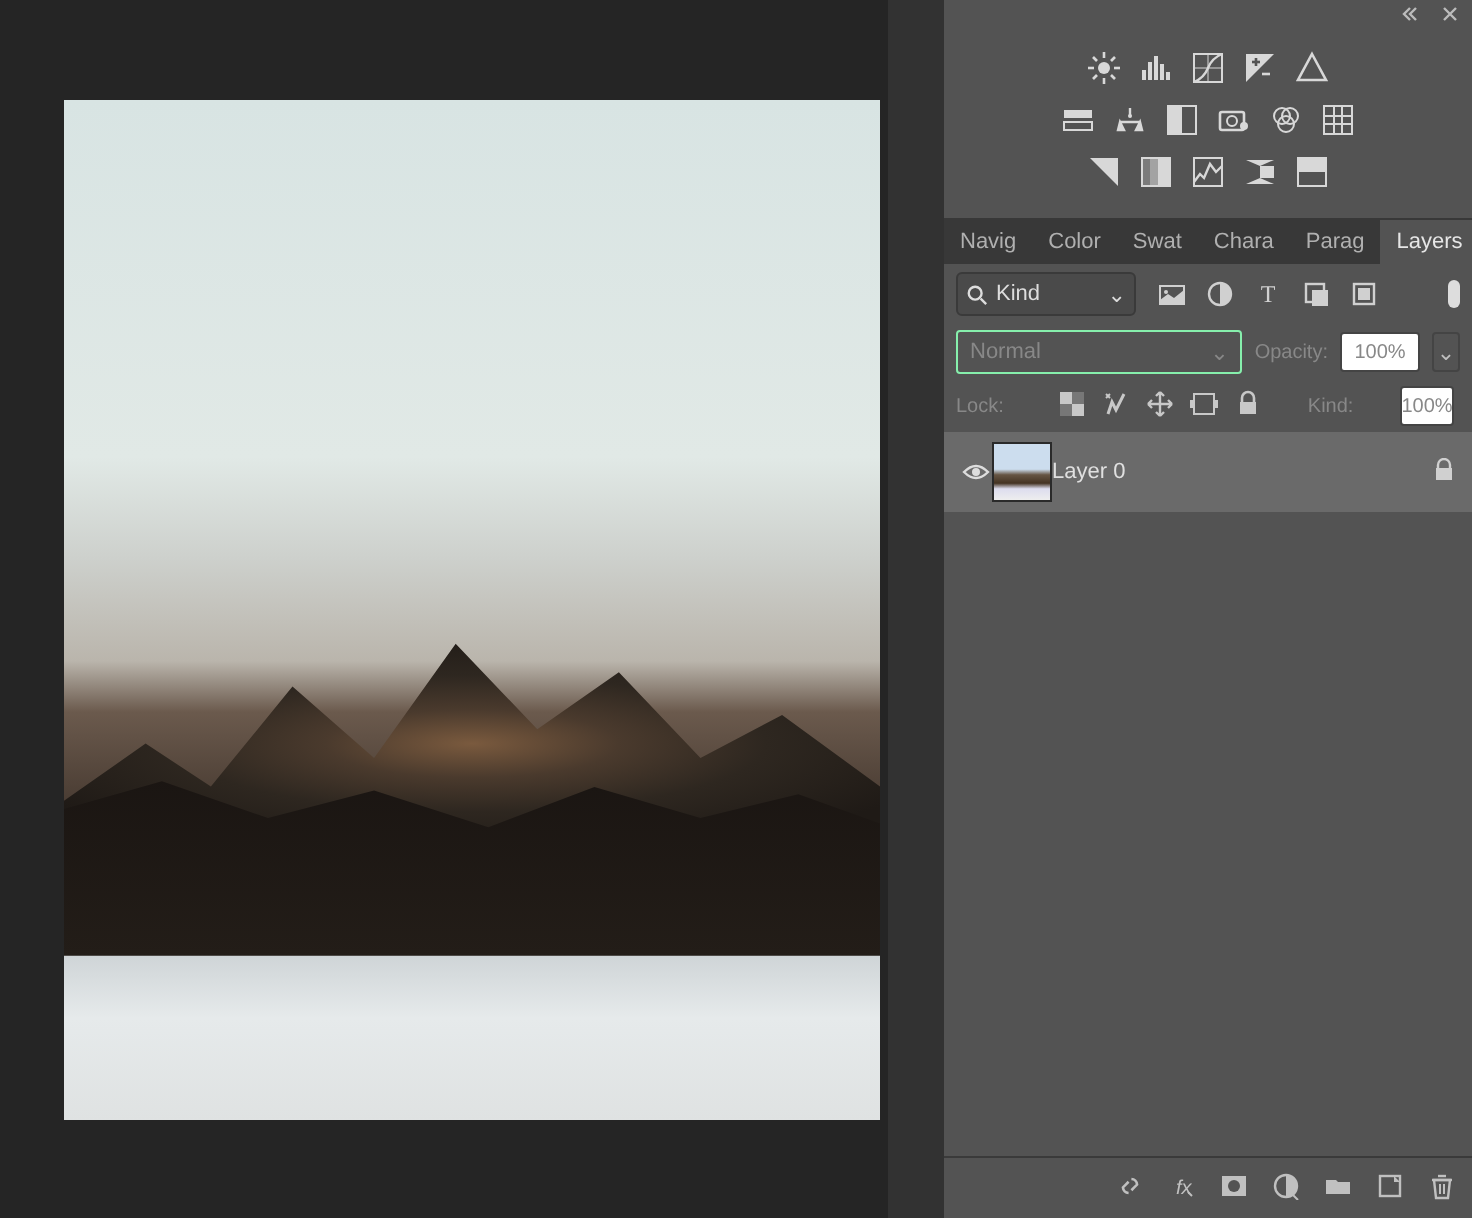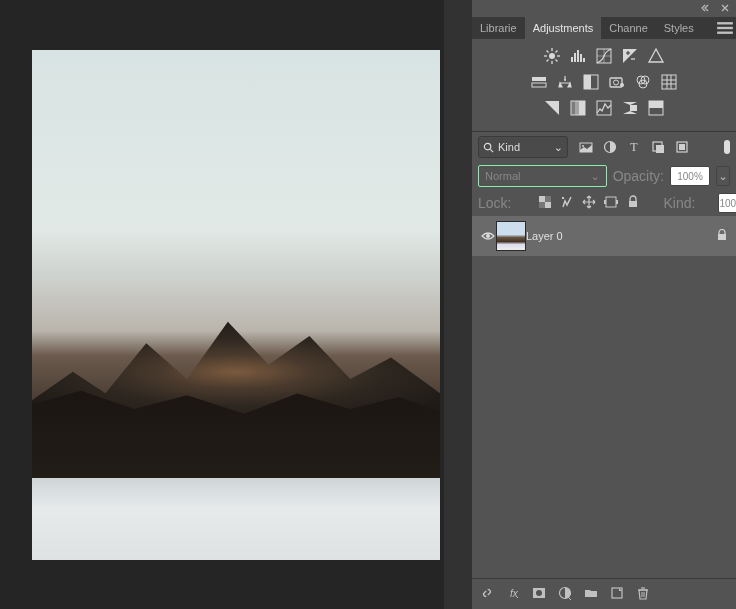--- a/index.html
+++ b/index.html
@@ -25,35 +25,35 @@
 .layers-body{flex:1;display:flex;flex-direction:column}
 .filter-row{display:flex;align-items:center;padding:4px 6px;gap:4px}
 .kind-select{flex:0 0 80px;height:20px;background:#4a4a4a;border:1px solid #3a3a3a;border-radius:3px;display:flex;align-items:center;padding:0 4px;gap:4px;color:#ddd}
 .kind-select svg{width:11px;height:11px}
 .filter-icons{display:flex;gap:4px;margin-left:4px}
 .filter-icons .fico{width:20px;height:20px;display:flex;align-items:center;justify-content:center}
 .filter-icons svg{width:14px;height:14px;color:#d0d0d0}
 .pill{width:6px;height:14px;border-radius:3px;background:#ddd;margin-left:auto}
 .row2{display:flex;align-items:center;padding:3px 6px;gap:6px}
 .blend-select{flex:1;height:20px;background:#535353;border:1px solid #86efac;border-radius:2px;display:flex;align-items:center;padding:0 6px;color:#888}
-.lbl{color:#888;font-size:14px}
+.lbl{color:#888;font-size:10px}
 .val-box{width:38px;height:18px;background:#ffffff;border:1px solid #444;color:#888;display:flex;align-items:center;justify-content:center;border-radius:2px;font-size:10px}
 .drop-sm{width:12px;height:18px;background:#535353;border:1px solid #444;border-radius:2px;display:flex;align-items:center;justify-content:center}
 .lock-row{display:flex;align-items:center;padding:3px 6px;gap:23px}
 .lock-icons{display:flex;gap:8px;margin-left:4px}
 .lock-icons svg{width:14px;height:14px;color:#c8c8c8}
 .layer-list{flex:1;background:#535353;overflow:auto}
 .layer-item{height:40px;background:#6a6a6a;display:flex;align-items:center;padding:0 8px;}
 .eye{width:16px;display:flex;justify-content:center}
 .eye svg{width:14px;height:10px;color:#ddd}
 .thumb{width:28px;height:28px;border:1px solid #2a2a2a;background:linear-gradient(to bottom,#cde 0%,#cde 45%,#654 55%,#432 70%,#dde 80%,#eee 100%)}
 .layer-name{color:#e0e0e0;font-size:11px}
 .layer-lock{margin-left:auto}
 .layer-lock svg{width:12px;height:12px;color:#d0d0d0}
-.layers-footer{height:30px;border-top:1px solid #3a3a3a;display:flex;align-items:center;justify-content:flex-start;padding:0 8px;gap:12px}
+.layers-footer{height:30px;border-top:1px solid #3a3a3a;display:flex;align-items:center;justify-content:flex-end;padding:0 8px;gap:12px}
 .layers-footer svg{width:14px;height:14px;color:#c0c0c0}
 .hamb line{stroke:#c0c0c0;stroke-width:1.5}
 </style>
 </head>
 <body>
 
 <div class="workspace">
   <div class="canvas"></div>
 </div>
 
@@ -61,34 +61,20 @@
 
   <div class="top-bar">
     <span><svg viewBox="0 0 10 10">
           <path d="M5 2L2 5l3 3M8 2L5 5l3 3" stroke="#bbb" stroke-width="1.2" fill="none"></path>
         </svg></span>
     <span><svg viewBox="0 0 10 10">
           <path d="M2 2l6 6M8 2l-6 6" stroke="#bbb" stroke-width="1.2"></path>
         </svg></span>
   </div>
 
-  <div class="tabs">
-    <div class="tab">Librarie</div>
-    <div class="tab active">Adjustments</div>
-    <div class="tab">Channe</div>
-    <div class="tab">Styles</div>
-    <div class="tab-spacer"></div>
-    <div class="tab-menu">
-        <svg class="hamb" viewBox="0 0 14 14">
-          <line x1="2" y1="4" x2="12" y2="4"></line>
-          <line x1="2" y1="7" x2="12" y2="7"></line>
-          <line x1="2" y1="10" x2="12" y2="10"></line>
-        </svg>
-      </div>
-  </div>
 
 
   <div class="adj-grid">
     <div class="adj-row">
       <div class="adj-ico">
           <svg viewBox="0 0 18 18">
             <circle cx="9" cy="9" r="3" fill="currentColor"></circle>
             <g stroke="currentColor" stroke-width="1.3">
               <line x1="9" y1="1" x2="9" y2="4"></line>
               <line x1="9" y1="14" x2="9" y2="17"></line>
@@ -208,20 +194,36 @@
           <svg viewBox="0 0 18 18">
             <rect x="2" y="2" width="14" height="14" fill="none" stroke="currentColor"></rect>
             <rect x="2" y="2" width="14" height="7" fill="currentColor"></rect>
           </svg>
         </div>
     </div>
   </div>
 
   <div class="sep"></div>
 
+  <div class="tabs">
+    <div class="tab">Navig</div>
+    <div class="tab">Color</div>
+    <div class="tab">Swat</div>
+    <div class="tab">Chara</div>
+    <div class="tab">Parag</div>
+    <div class="tab active">Layers</div>
+    <div class="tab-spacer"></div>
+    <div class="tab-menu">
+        <svg class="hamb" viewBox="0 0 14 14">
+          <line x1="2" y1="4" x2="12" y2="4"></line>
+          <line x1="2" y1="7" x2="12" y2="7"></line>
+          <line x1="2" y1="10" x2="12" y2="10"></line>
+        </svg>
+      </div>
+  </div>
 
   <div class="layers-body">
 
     <div class="filter-row">
       <div class="kind-select">
         <svg viewBox="0 0 12 12">
             <circle cx="5" cy="5" r="3.5" stroke="currentColor" fill="none" stroke-width="1.3"></circle>
             <line x1="8" y1="8" x2="11" y2="11" stroke="currentColor" stroke-width="1.3"></line>
           </svg>
         <span>Kind</span>

